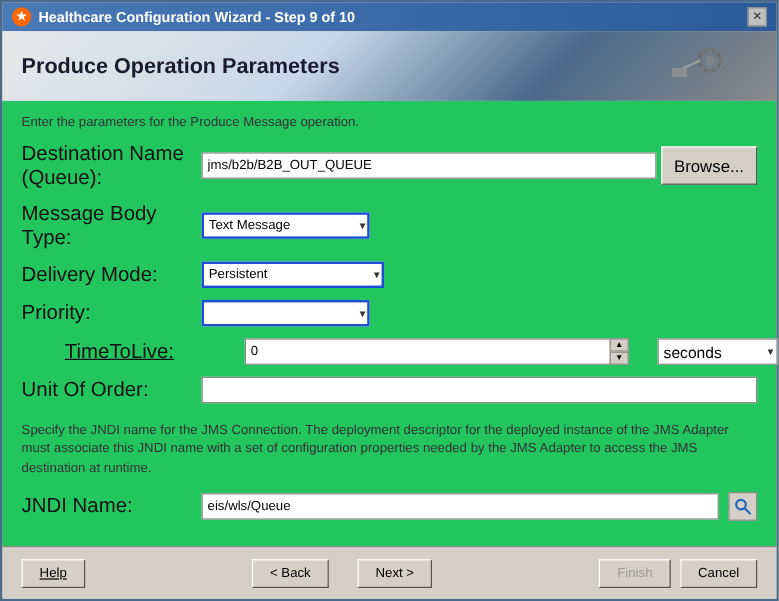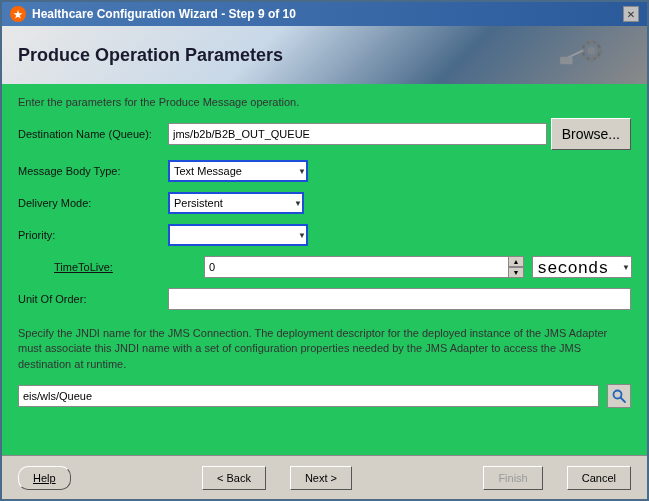--- a/index.html
+++ b/index.html
@@ -100,21 +100,21 @@
       color: #333;
       margin-bottom: 4px;
     }
     .form-row {
       display: flex;
       align-items: center;
       margin-bottom: 4px;
     }
     .form-label {
       width: 150px;
-      font-size: 11px;
+      font-size: 17px;
       color: #111;
       flex-shrink: 0;
     }
     .form-label.underline {
       text-decoration: underline;
       margin-left: 36px;
     }
     .form-control {
       flex: 1;
       display: flex;
@@ -198,27 +198,27 @@
       background: #d4d0c8;
       border: 1px solid #888;
       cursor: pointer;
       font-size: 7px;
       display: flex;
       align-items: center;
       justify-content: center;
       padding: 0;
     }
     .seconds-select {
-      margin-left: 4px;
+      margin-left: 20px;
       height: 22px;
       border: 1px solid #888;
       background: white;
       padding: 2px 20px 2px 4px;
-      font-size: 17px;
-      font-family: Liberation Mono, monospace;
+      font-size: 13px;
+      font-family: Liberation Sans, sans-serif;
       appearance: none;
       -webkit-appearance: none;
       cursor: pointer;
       width: 100px;
     }
     .unit-input {
       width: 100%;
       height: 22px;
       border: 1px solid #888;
       background: white;
@@ -292,21 +292,20 @@
       cursor: pointer;
       font-size: 11px;
       font-family: Arial, sans-serif;
     }
     .footer-btn.disabled {
       color: #999;
       cursor: default;
     }
     .underline-btn {
       text-decoration: underline;
-      border-radius: 10px;
     }
     .gear-svg {
       width: 50px;
       height: 45px;
     }
   </style>
 </head>
 <body>
 
 <div class="window">
@@ -365,21 +364,21 @@
           </select>
           <span class="select-arrow">▼</span>
         </div>
       </div>
     </div>
 
     <div class="form-row">
       <span class="form-label">Delivery Mode:</span>
       <div class="form-control">
         <div class="select-wrapper">
-          <select class="form-select" style="width:136px">
+          <select class="form-select" style="width:152px">
             <option>Persistent</option>
             <option>Non-Persistent</option>
           </select>
           <span class="select-arrow">▼</span>
         </div>
       </div>
     </div>
 
     <div class="form-row">
       <span class="form-label">Priority:</span>
@@ -421,38 +420,39 @@
     <div class="form-row">
       <span class="form-label">Unit Of Order:</span>
       <div class="form-control">
         <input type="text" class="unit-input" value="" style="">
       </div>
     </div>
 
     <div class="info-text">Specify the JNDI name for the JMS Connection.  The deployment descriptor for the deployed instance of the JMS Adapter must associate this JNDI name with a set of configuration properties needed by the JMS Adapter to access the JMS destination at runtime.</div>
 
     <div class="form-row jndi-row">
+      <span class="form-label">JNDI Name:</span>
       <div class="form-control">
         <input type="text" class="jndi-input" value="eis/wls/Queue" style="">
         <button class="search-btn">
           <svg class="search-icon-svg" viewBox="0 0 16 16">
             <circle cx="6.5" cy="6.5" r="4" fill="none" stroke="#2266bb" stroke-width="1.8"></circle>
             <line x1="9.5" y1="9.5" x2="14" y2="14" stroke="#2266bb" stroke-width="1.8" stroke-linecap="round"></line>
           </svg>
         </button>
       </div>
     </div>
   </div>
 
   <div class="footer">
     <div class="footer-left">
       <button class="footer-btn underline-btn">Help</button>
     </div>
     <div class="footer-center">
       <button class="footer-btn">&lt; Back</button>
       <button class="footer-btn">Next &gt;</button>
     </div>
-    <div class="footer-right" style="display:flex; gap:24px;">
+    <div class="footer-right" style="display:flex; gap:8px;">
       <button class="footer-btn disabled" disabled="">Finish</button>
       <button class="footer-btn">Cancel</button>
     </div>
   </div>
 </div>
 
 </body></html>

